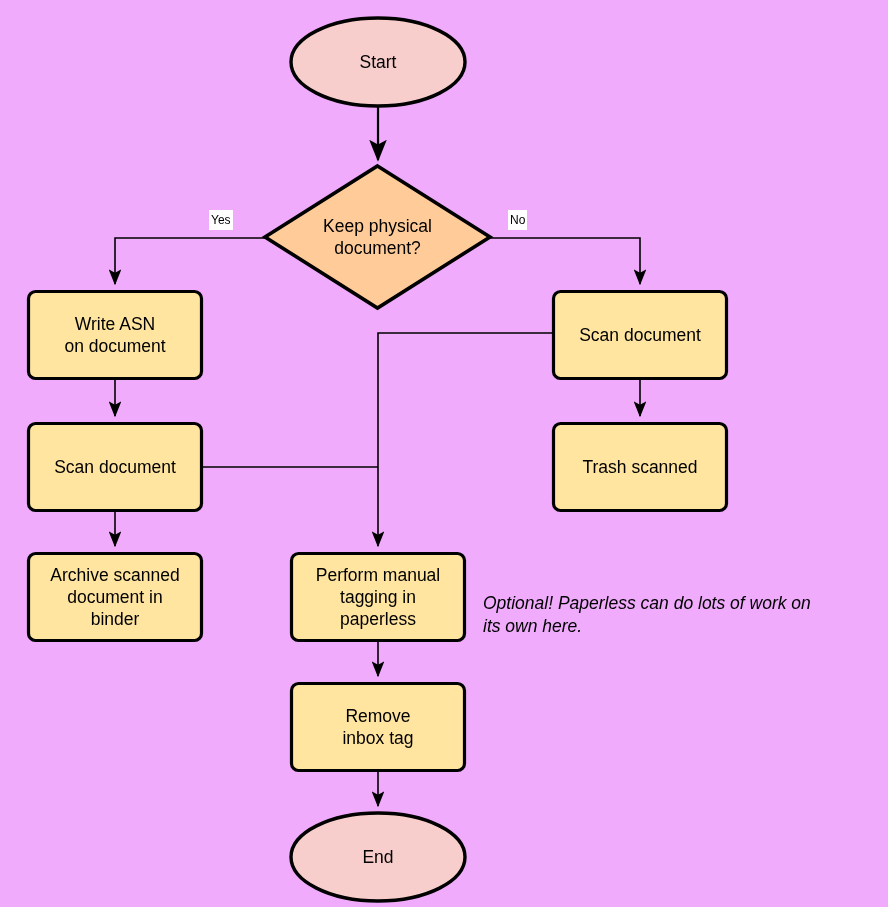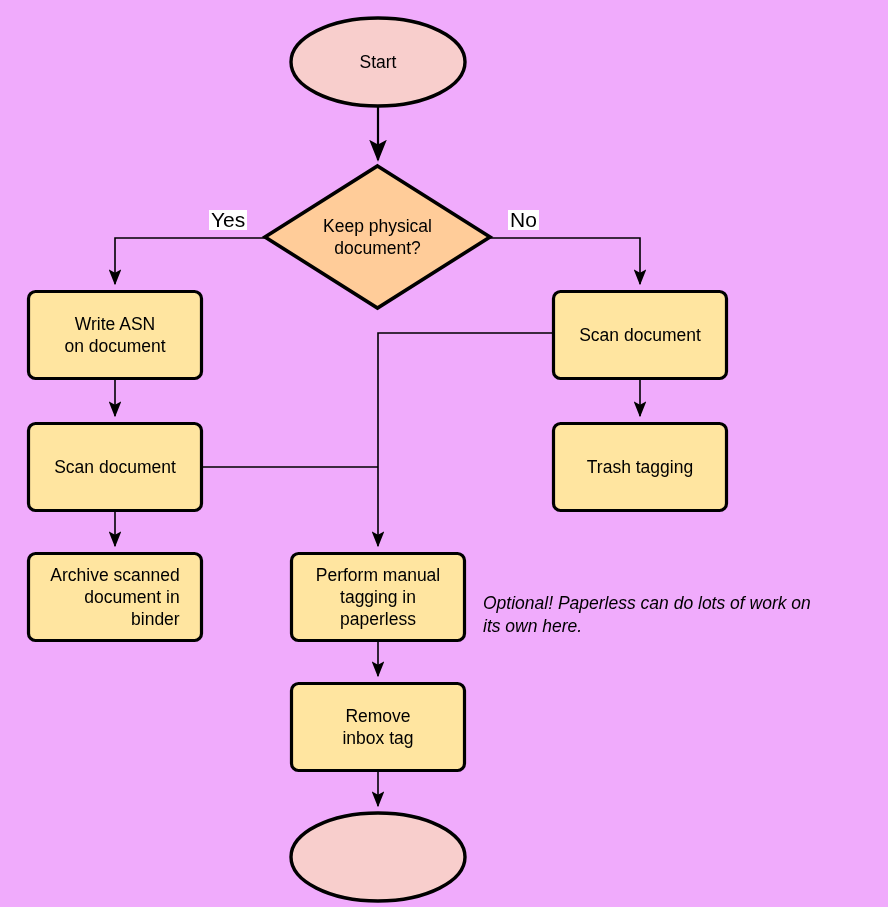--- a/index.html
+++ b/index.html
@@ -33,21 +33,21 @@
     font-family: "Liberation Sans", sans-serif;
     font-size: 17.5px;
     line-height: 22px;
     color: #000000;
     white-space: pre-line;
     pointer-events: none;
   }
   .edge-label {
     position: absolute;
     font-family: "Liberation Sans", sans-serif;
-    font-size: 21px;
+    font-size: 12px;
     line-height: 20px;
     color: #000000;
     background: #ffffff;
     padding: 0 2px;
     white-space: nowrap;
   }
   .annotation-note {
     position: absolute;
     font-family: "Liberation Sans", sans-serif;
     font-style: italic;
@@ -116,35 +116,36 @@
   <div class="node-label" style="left:290px;top:17px;width:176px;height:90px;">Start</div>
 
   <div class="node-label" style="left:27px;top:290px;width:176px;height:90px;">Write ASN
 on document</div>
 
   <div class="node-label" style="left:265px;top:166px;width:225px;height:142px;">Keep physical
 document?</div>
 
   <div class="node-label" style="left:27px;top:422px;width:176px;height:90px;">Scan document</div>
 
-  <div class="node-label" style="left:27px;top:552px;width:176px;height:90px;text-align:right;">Archive scanned
+  <div class="node-label" style="left:27px;top:552px;width:176px;height:90px;">Archive scanned
 document in
 binder</div>
 
   <div class="node-label" style="left:552px;top:290px;width:176px;height:90px;">Scan document</div>
 
-  <div class="node-label" style="left:552px;top:422px;width:176px;height:90px;">Trash tagging</div>
+  <div class="node-label" style="left:552px;top:422px;width:176px;height:90px;">Trash scanned</div>
 
   <div class="node-label" style="left:290px;top:552px;width:176px;height:90px;">Perform manual
 tagging in
 paperless</div>
 
   <div class="node-label" style="left:290px;top:682px;width:176px;height:90px;">Remove
 inbox tag</div>
 
+  <div class="node-label" style="left:290px;top:812px;width:176px;height:90px;">End</div>
 
   <div class="edge-label" style="left:209px;top:210px;">Yes</div>
 
   <div class="edge-label" style="left:508px;top:210px;text-align:center;">No</div>
 
   <div class="annotation-note" style="left:483px;top:592px;width:400px;">Optional! Paperless can do lots of work on
 its own here.</div>
 
 </div>
 

